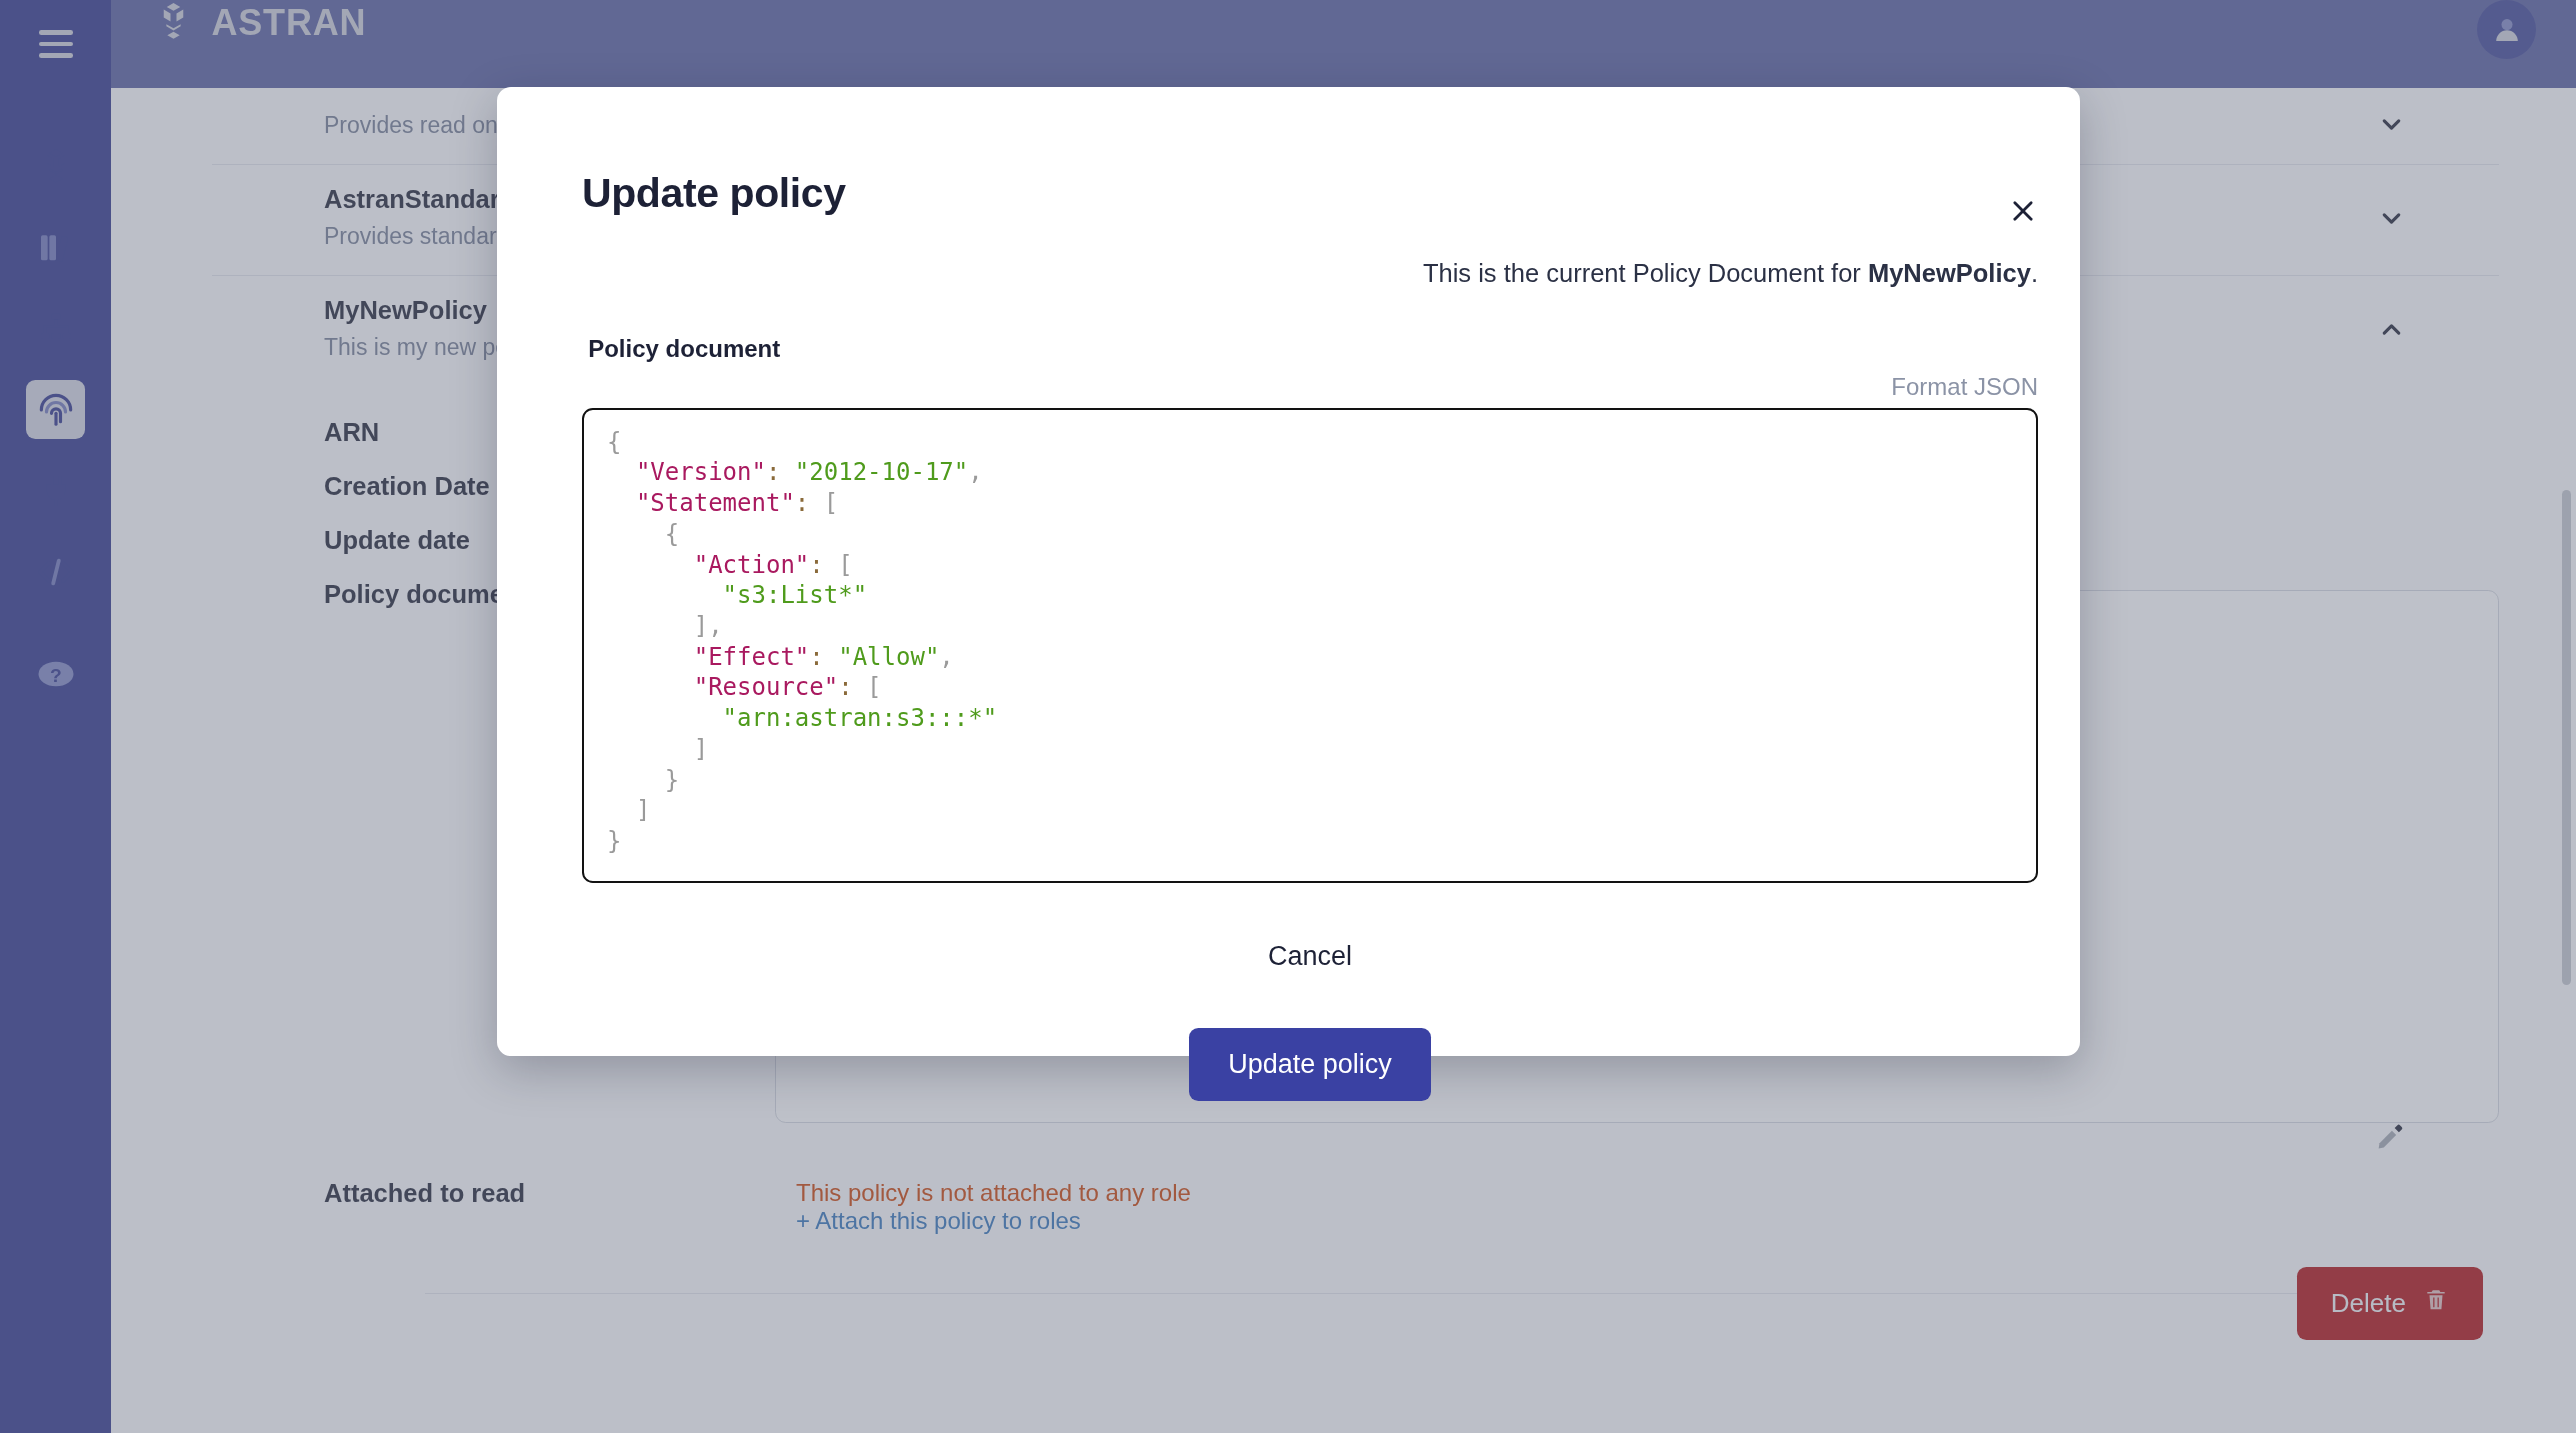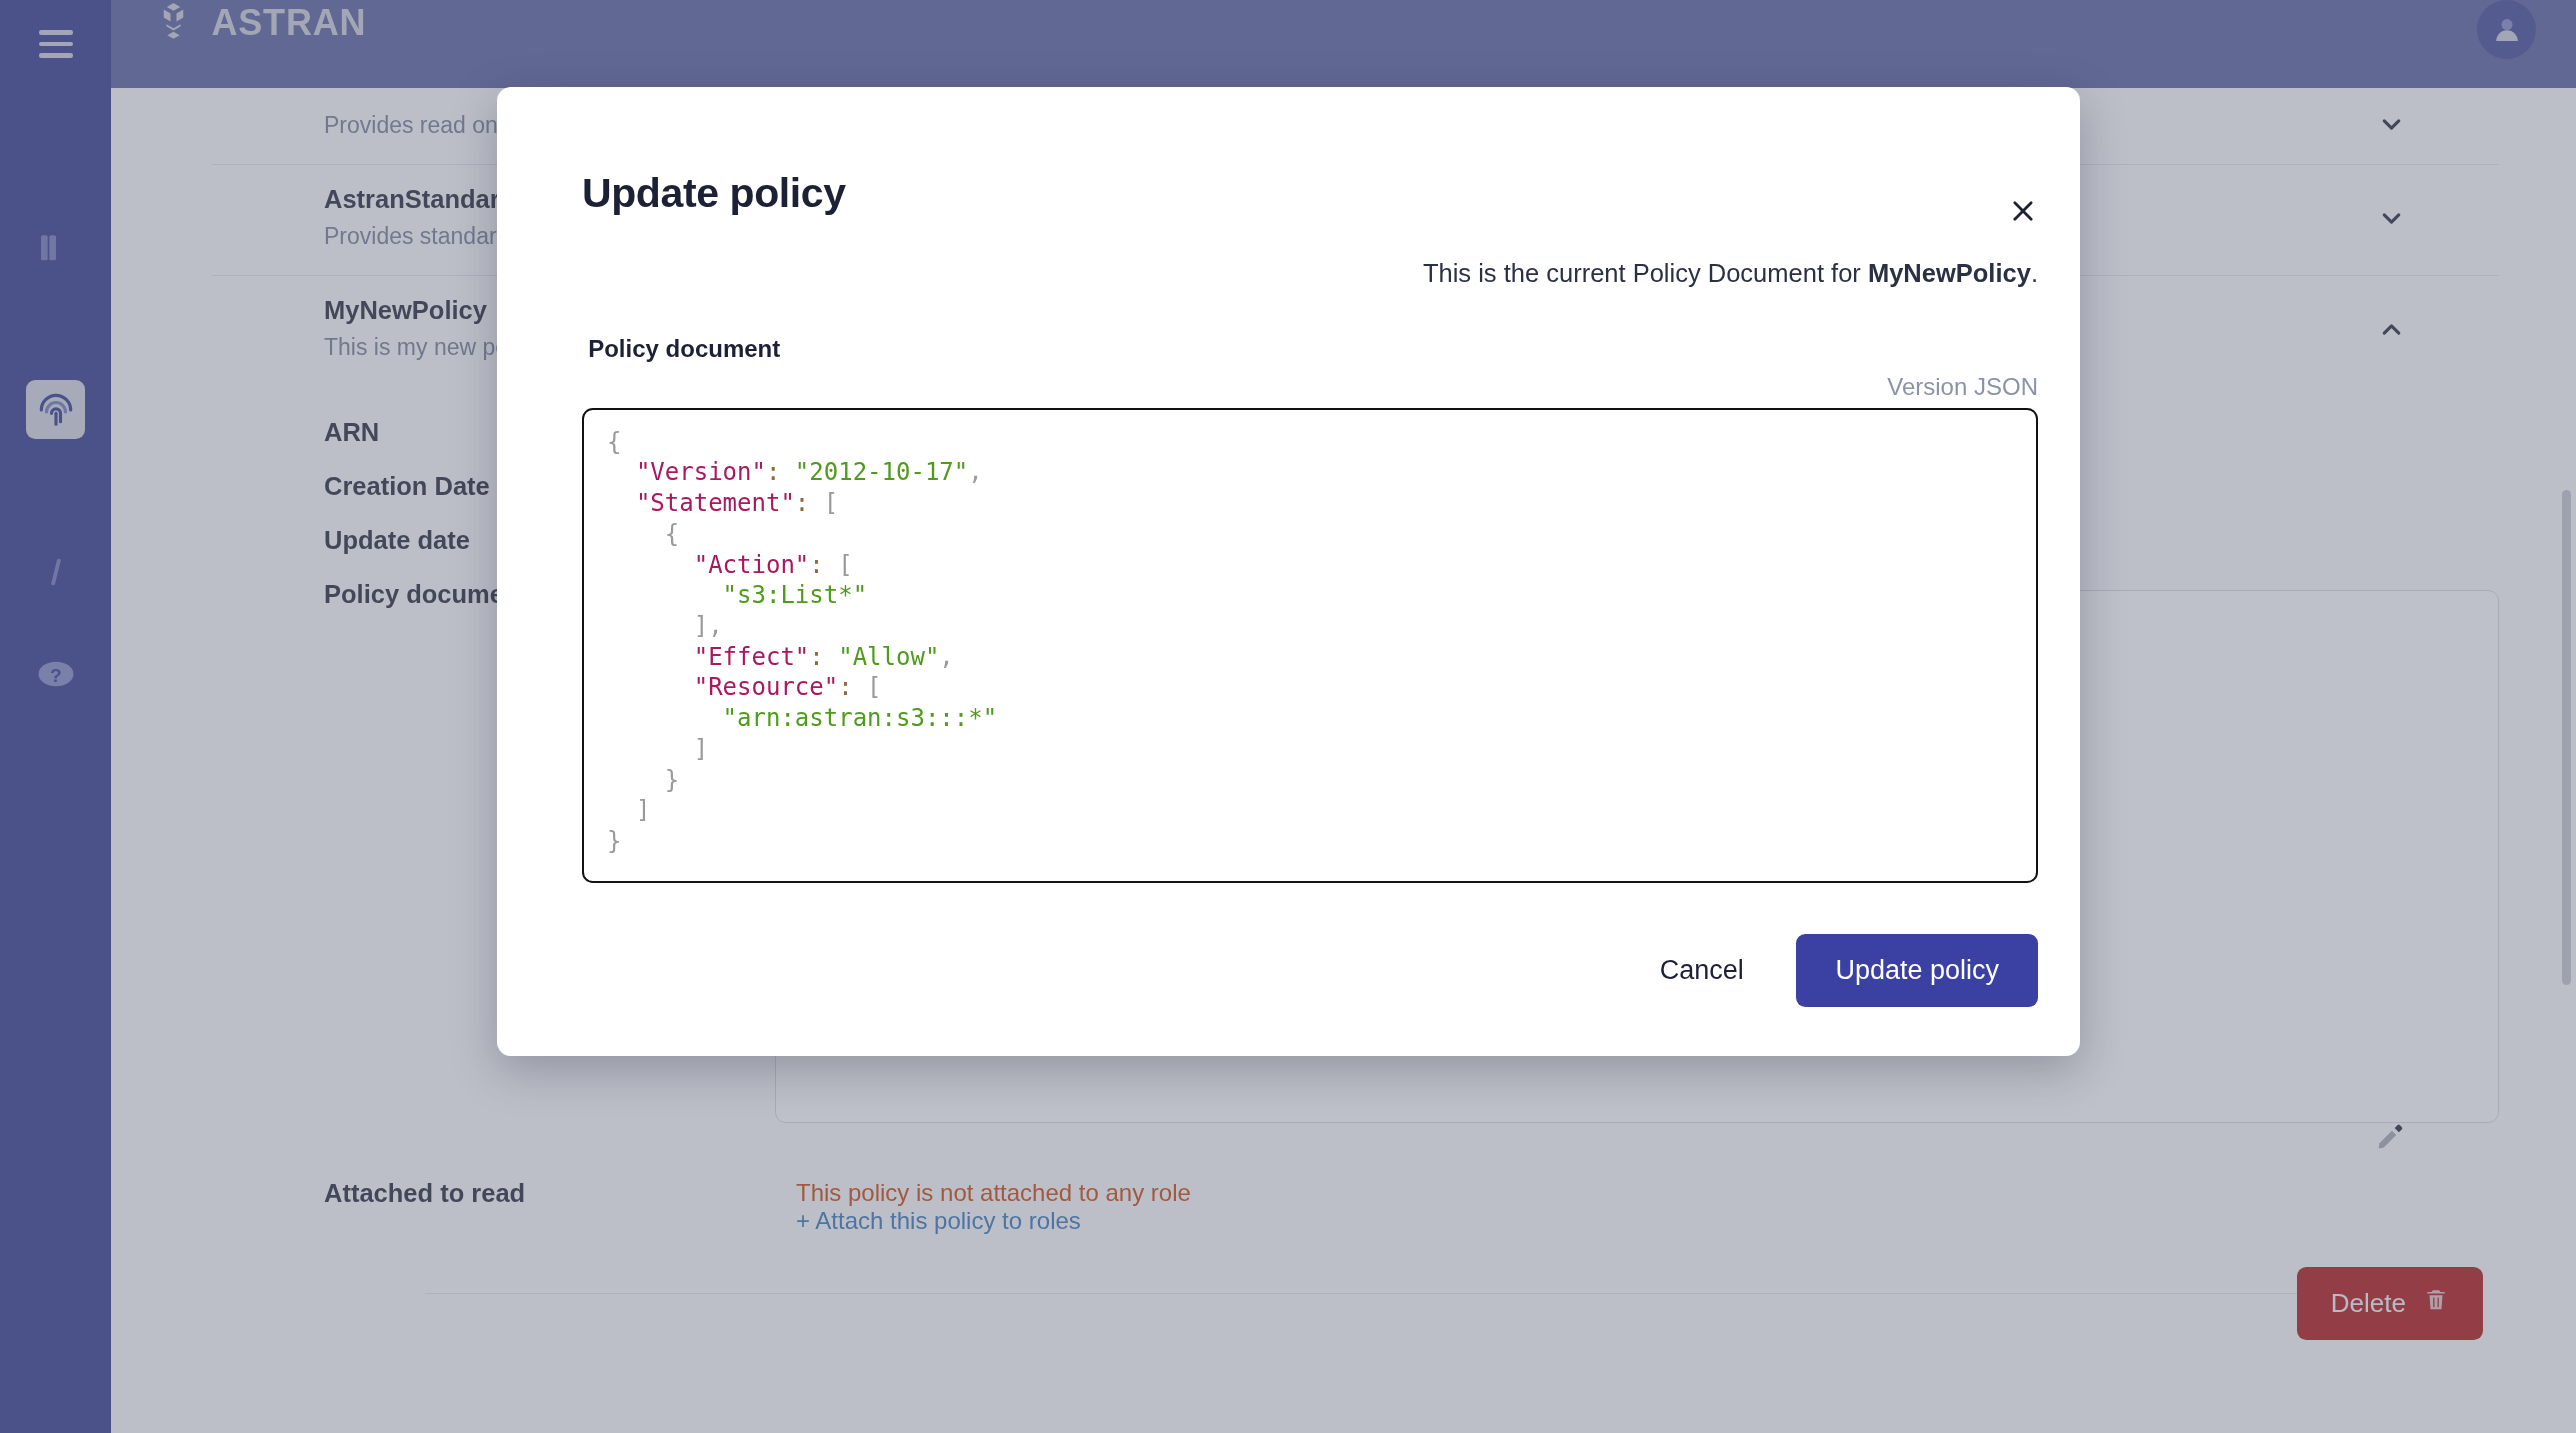--- a/index.html
+++ b/index.html
@@ -130,20 +130,21 @@
     white-space: pre; color: #6b6b6b;
   }
   .tok-key { color: #a9195f; }
   .tok-str { color: #4f9b1c; }
   .tok-punct { color: #9a9a9a; }
   .tok-colon { color: #8a6a3a; }
 
   .modal-actions {
     display: flex; align-items: center; justify-content: flex-end; gap: 48px;
     margin-top: 51px;
+    flex-direction: column;
   }
   .btn-cancel {
     background: none; border: none; font-family: "Liberation Sans", sans-serif;
     font-size: 27px; color: #1d2136; padding: 7.7px 4.6px;
   }
   .btn-primary {
     background: #3a41a3; color: #ffffff; border: none; border-radius: 9.3px;
     font-family: "Liberation Sans", sans-serif; font-size: 27px;
     padding: 21px 39px;
   }
@@ -344,21 +345,21 @@
 
     <div class="modal-inner">
       <div class="modal-title">Update policy</div>
 
       <div class="modal-p"><span>This is the current Policy Document for </span><b>MyNewPolicy</b><span>.</span></div>
 
 
       <div class="field-label">Policy document</div>
 
       <div class="format-row">
-        <span class="format-link">Version JSON</span>
+        <span class="format-link">Format JSON</span>
       </div>
 
       <div class="editor" id="editor"><span class="tok-punct">{</span>
   <span class="tok-key">"Version"</span><span class="tok-colon">:</span><span> </span><span class="tok-str">"2012-10-17"</span><span class="tok-punct">,</span>
   <span class="tok-key">"Statement"</span><span class="tok-colon">:</span><span> </span><span class="tok-punct">[</span>
     <span class="tok-punct">{</span>
       <span class="tok-key">"Action"</span><span class="tok-colon">:</span><span> </span><span class="tok-punct">[</span>
         <span class="tok-str">"s3:List*"</span>
       <span class="tok-punct">],</span>
       <span class="tok-key">"Effect"</span><span class="tok-colon">:</span><span> </span><span class="tok-str">"Allow"</span><span class="tok-punct">,</span>

